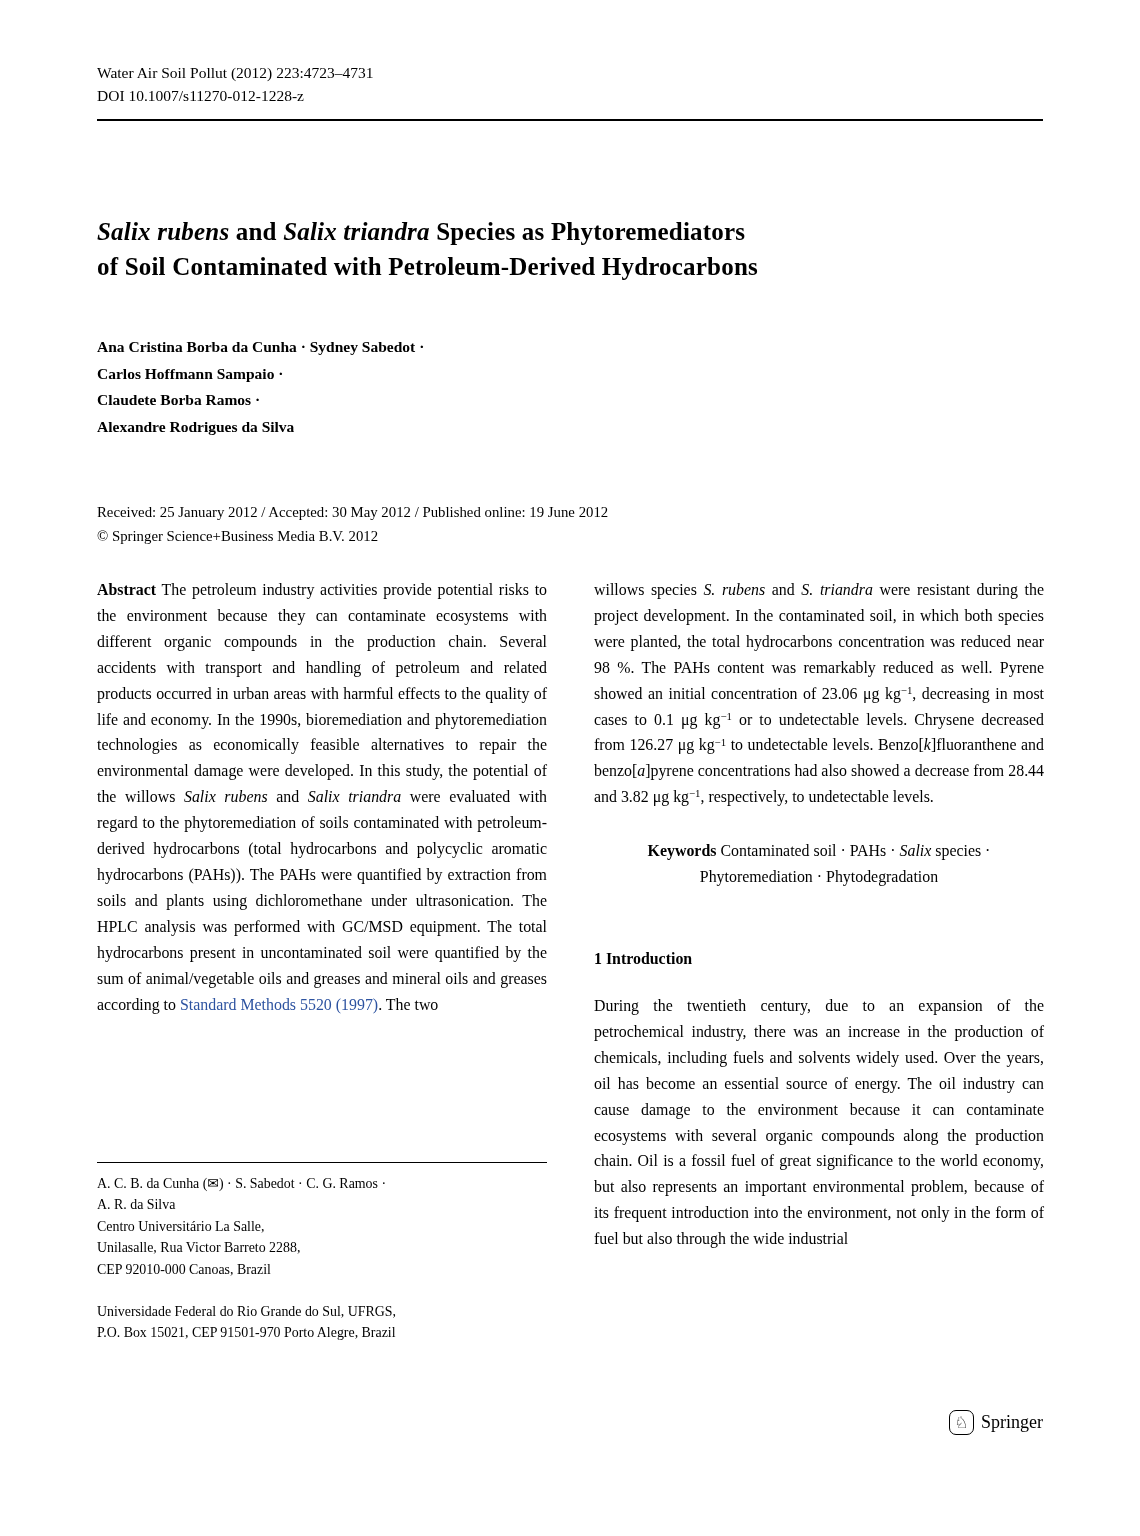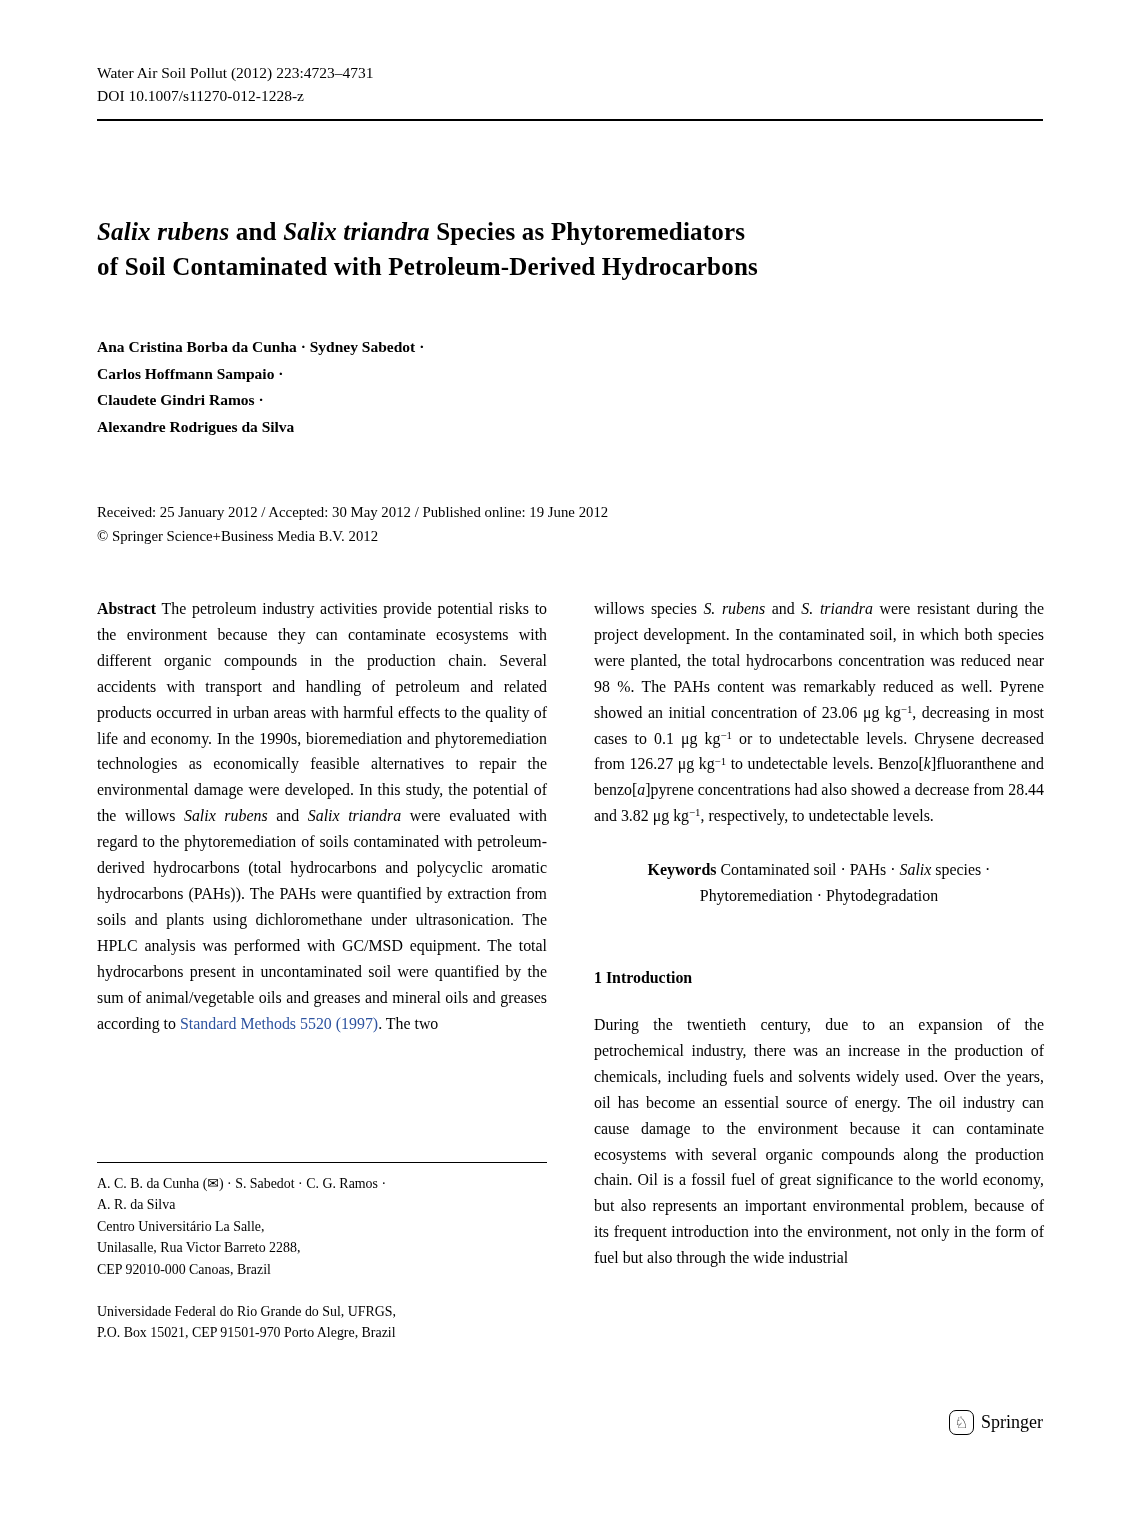--- a/index.html
+++ b/index.html
@@ -16,21 +16,21 @@
   .header { position: absolute; left: 97px; top: 61px; font-size: 15.5px; line-height: 23px; }
   .rule-top { position: absolute; left: 97px; top: 119px; width: 946px; height: 2px; background: #000; }
   .title {
     position: absolute; left: 97px; top: 214px; width: 920px;
     font-size: 25px; line-height: 35px; font-weight: bold; letter-spacing: 0.2px;
   }
   .authors { position: absolute; left: 97px; top: 334px; font-size: 15.5px; line-height: 26.5px; font-weight: bold; }
   .meta { position: absolute; left: 97px; top: 501px; font-size: 14.8px; line-height: 23.5px; }
   .columns { position: absolute; left: 97px; top: 577px; width: 947px; display: flex; gap: 47px; }
   .col { width: 450px; }
-  .just { text-align: justify; font-size: 15.9px; line-height: 25.9px; hyphens: auto; margin-top: 19px; }
+  .just { text-align: justify; font-size: 15.9px; line-height: 25.9px; hyphens: auto; }
   .keywords { margin-top: 28px; text-align: center; }
   .sec-head { margin-top: 56px; font-weight: bold; font-size: 15.9px; line-height: 26px; }
   .intro { margin-top: 21px; }
   .fn-rule { position: absolute; left: 97px; top: 1162px; width: 450px; height: 1px; background: #000; }
   .footnote { position: absolute; left: 97px; top: 1173px; width: 465px; font-size: 13.9px; line-height: 21.4px; }
   .fn-block2 { margin-top: 21px; }
   .springer { position: absolute; top: 1410px; right: 97px; display: flex; align-items: center; gap: 7px; font-size: 18px; }
   .logo-mark {
     width: 25px; height: 25px; border: 1.5px solid #000; border-radius: 7px;
     display: flex; align-items: center; justify-content: center;
@@ -51,21 +51,21 @@
     <div>DOI 10.1007/s11270-012-1228-z</div>
   </div>
 
   <div class="rule-top"></div>
 
   <h1 class="title"><span class="it">Salix rubens</span><span> and </span><span class="it">Salix triandra</span><span> Species as Phytoremediators</span><br><span>of Soil Contaminated with Petroleum-Derived Hydrocarbons</span></h1>
 
   <div class="authors">
       <div>Ana Cristina Borba da Cunha · Sydney Sabedot ·</div>
       <div>Carlos Hoffmann Sampaio ·</div>
-      <div>Claudete Gindri Ramos ·</div>
+      <div>Claudete Borba Ramos ·</div>
       <div>Alexandre Rodrigues da Silva</div>
     </div>
 
   <div class="meta">
     <div>Received: 25 January 2012 / Accepted: 30 May 2012 / Published online: 19 June 2012</div>
     <div>© Springer Science+Business Media B.V. 2012</div>
   </div>
 
   <div class="columns">
     <div class="col">

